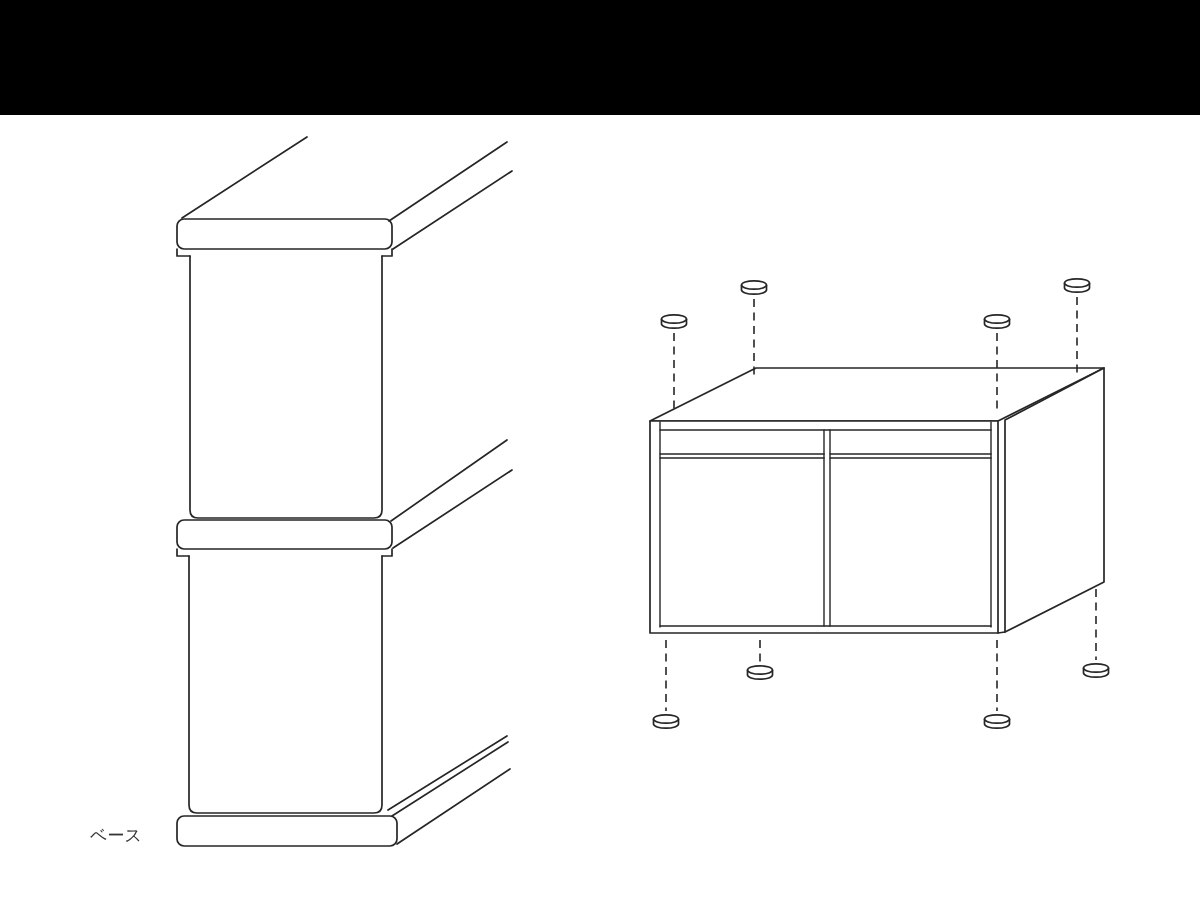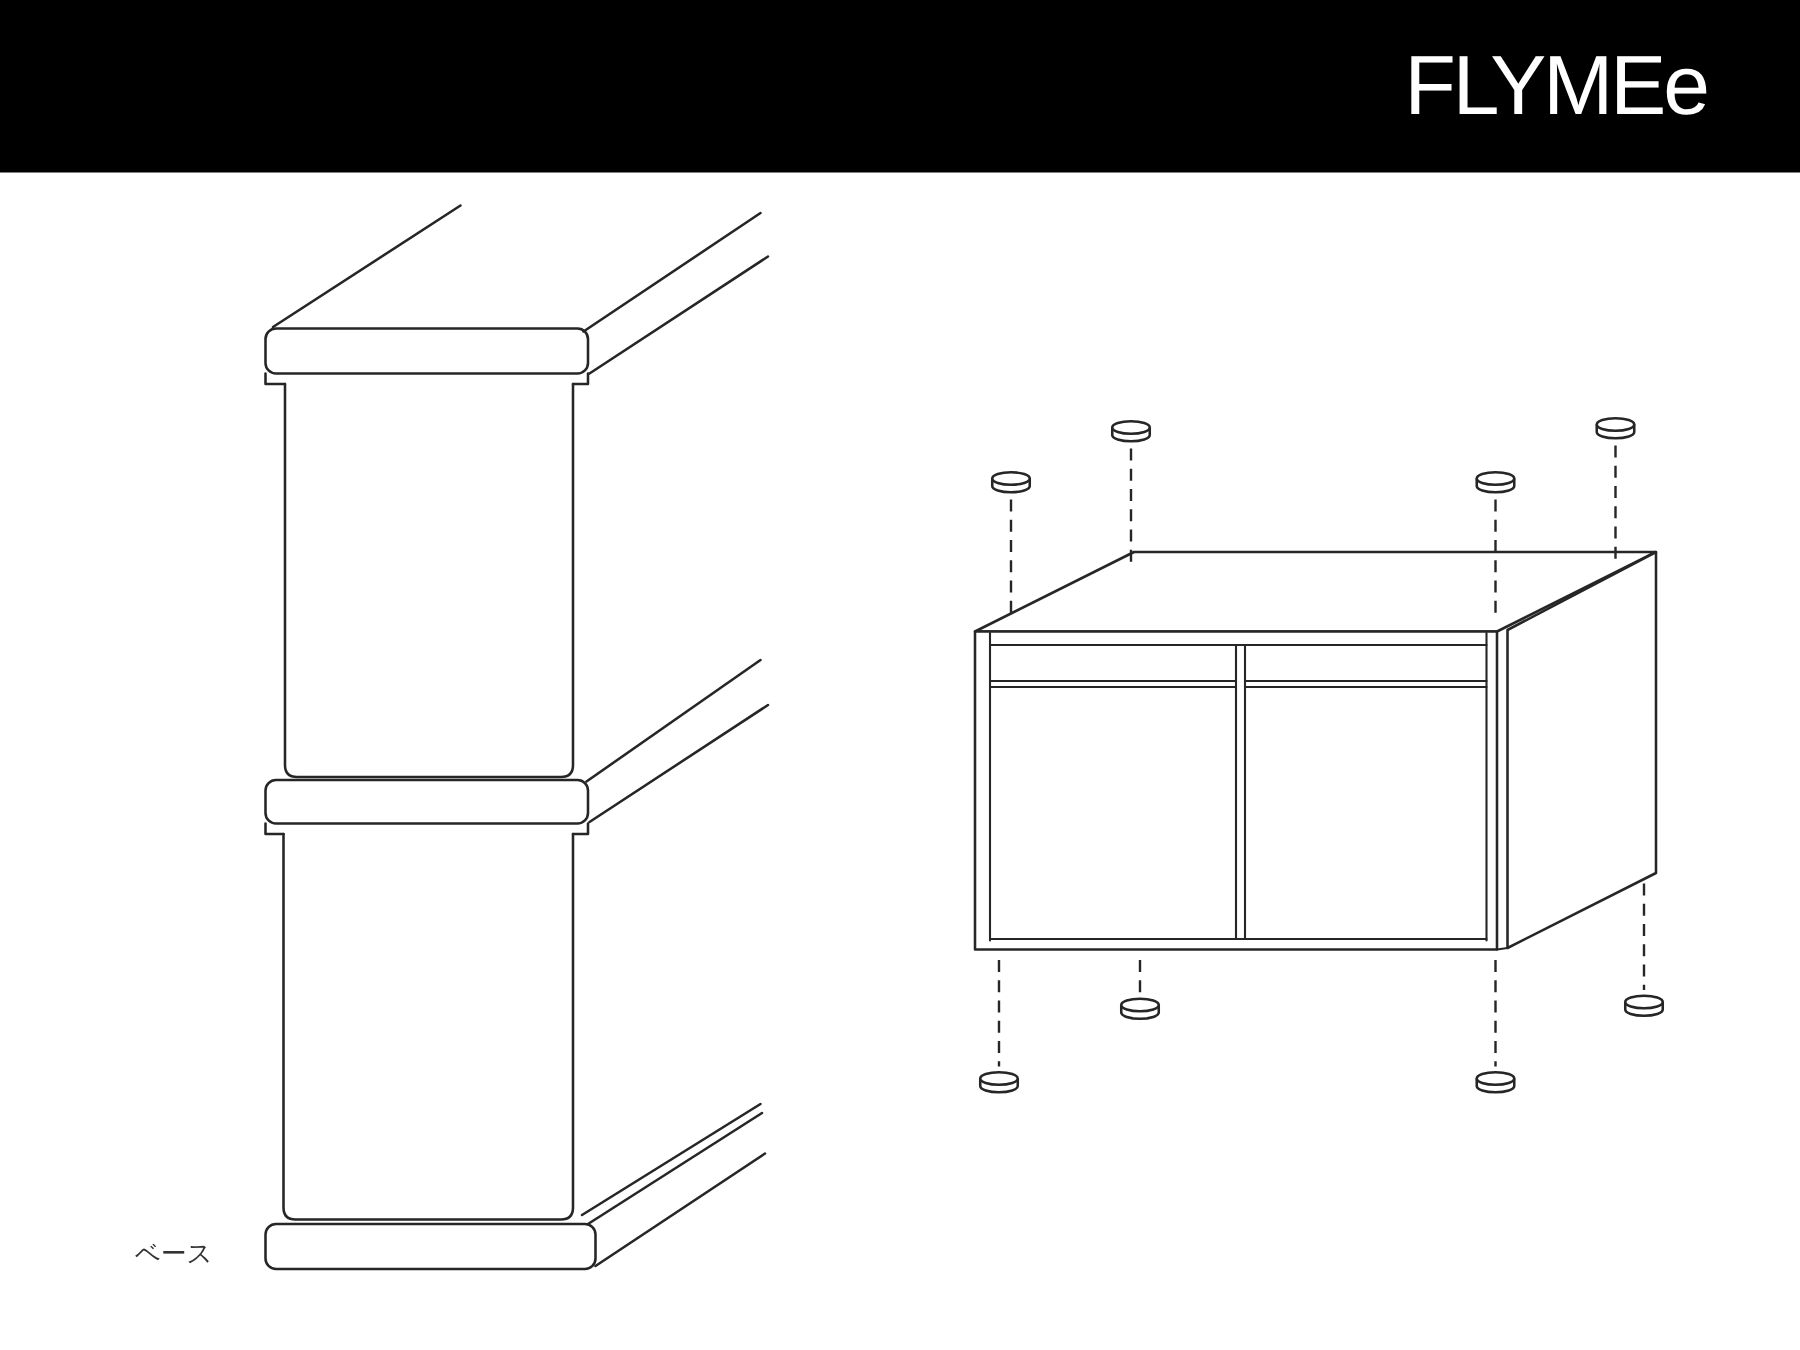--- a/index.html
+++ b/index.html
@@ -42,21 +42,20 @@
   svg .lnw{fill:#ffffff;stroke:#262626;stroke-width:1.7;stroke-linejoin:round;}
   svg .thin{fill:none;stroke:#262626;stroke-width:1.4;stroke-linecap:round;}
   svg .dash{fill:none;stroke:#262626;stroke-width:1.6;stroke-dasharray:8 5.5;}
   svg .peg{fill:#ffffff;stroke:#262626;stroke-width:1.7;}
   svg text.lbl{fill:#333333;font-size:17px;font-family:"Liberation Sans",sans-serif;}
 </style>
 </head>
 <body>
 
 <div class="header">
-  <div class="brand">FLYMEe</div>
 </div>
 
 <div class="canvas">
 <svg width="1200" height="785" viewBox="0 115 1200 785" xmlns="http://www.w3.org/2000/svg">
 
   <g>
 
     <path class="ln" d="M182,218 L307,137"></path>
 
     <rect class="lnw" x="177" y="219" width="215" height="30" rx="7"></rect>

